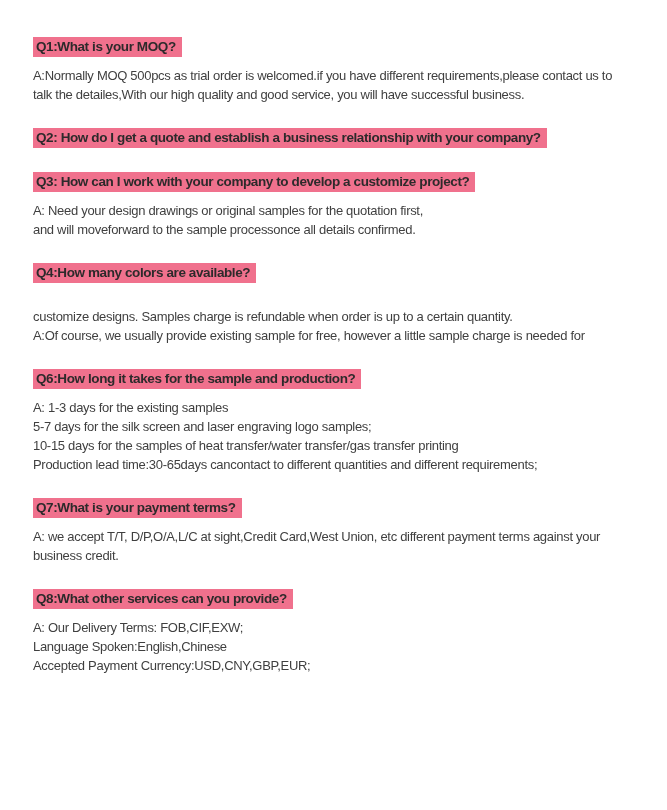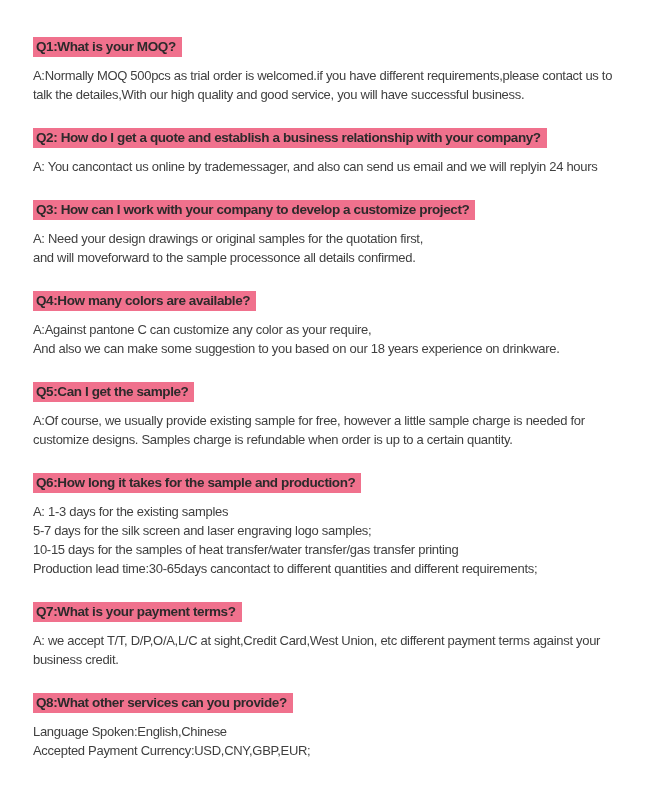--- a/index.html
+++ b/index.html
@@ -52,52 +52,42 @@
     <div class="faq-answer">
           <div class="answer-line">A:Normally MOQ 500pcs as trial order is welcomed.if you have different requirements,please contact us to</div>
           <div class="answer-line">talk the detailes,With our high quality and good service, you will have successful business.</div>
         </div>
   </section>
 
   <section class="faq-item">
     <div class="faq-question-row">
       <span class="q-highlight">Q2: How do I get a quote and establish a business relationship with your company?</span>
     </div>
-    <div class="faq-answer">
-          <div class="answer-line">A: You cancontact us online by trademessager, and also can send us email and we will replyin 24 hours</div>
-        </div>
   </section>
 
   <section class="faq-item">
     <div class="faq-question-row">
       <span class="q-highlight">Q3: How can I work with your company to develop a customize project?</span>
     </div>
     <div class="faq-answer">
           <div class="answer-line">A: Need your design drawings or original samples for the quotation first,</div>
           <div class="answer-line">and will moveforward to the sample processonce all details confirmed.</div>
         </div>
   </section>
 
   <section class="faq-item">
     <div class="faq-question-row">
       <span class="q-highlight">Q4:How many colors are available?</span>
     </div>
-    <div class="faq-answer">
-          <div class="answer-line">A:Against pantone C can customize any color as your require,</div>
-          <div class="answer-line">And also we can make some suggestion to you based on our 18 years experience on drinkware.</div>
-        </div>
   </section>
 
   <section class="faq-item">
-    <div class="faq-question-row">
-      <span class="q-highlight">Q5:Can I get the sample?</span>
-    </div>
     <div class="faq-answer">
+          <div class="answer-line">customize designs. Samples charge is refundable when order is up to a certain quantity.</div>
           <div class="answer-line">A:Of course, we usually provide existing sample for free, however a little sample charge is needed for</div>
-          <div class="answer-line">customize designs. Samples charge is refundable when order is up to a certain quantity.</div>
         </div>
   </section>
 
   <section class="faq-item">
     <div class="faq-question-row">
       <span class="q-highlight">Q6:How long it takes for the sample and production?</span>
     </div>
     <div class="faq-answer">
           <div class="answer-line">A: 1-3 days for the existing samples</div>
           <div class="answer-line">5-7 days for the silk screen and laser engraving logo samples;</div>
@@ -114,18 +104,19 @@
           <div class="answer-line">A: we accept T/T, D/P,O/A,L/C at sight,Credit Card,West Union, etc different payment terms against your</div>
           <div class="answer-line">business credit.</div>
         </div>
   </section>
 
   <section class="faq-item">
     <div class="faq-question-row">
       <span class="q-highlight">Q8:What other services can you provide?</span>
     </div>
     <div class="faq-answer">
+          <div class="answer-line">A: Our Delivery Terms: FOB,CIF,EXW;</div>
           <div class="answer-line">Language Spoken:English,Chinese</div>
           <div class="answer-line">Accepted Payment Currency:USD,CNY,GBP,EUR;</div>
         </div>
   </section>
 </main>
 </div>
 
 </body></html>

